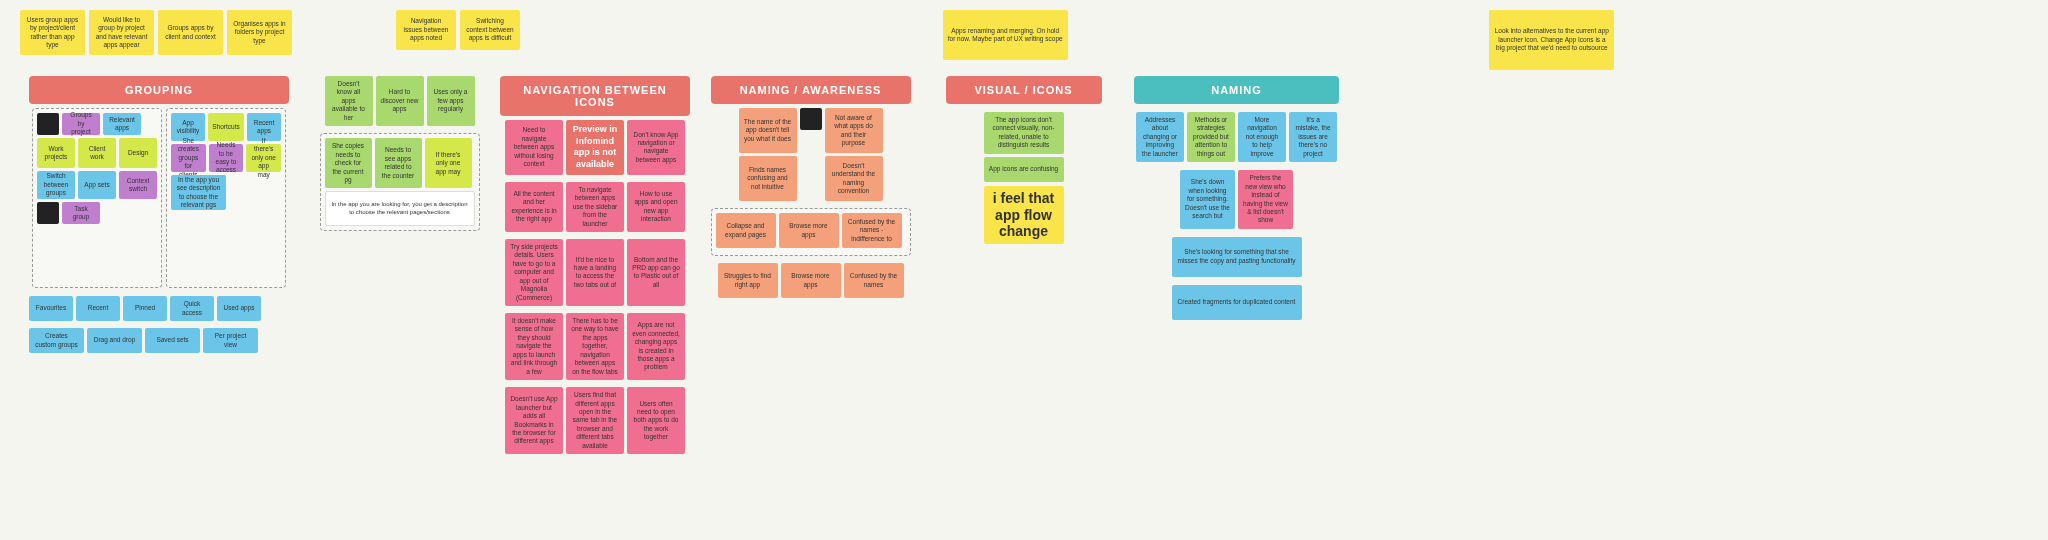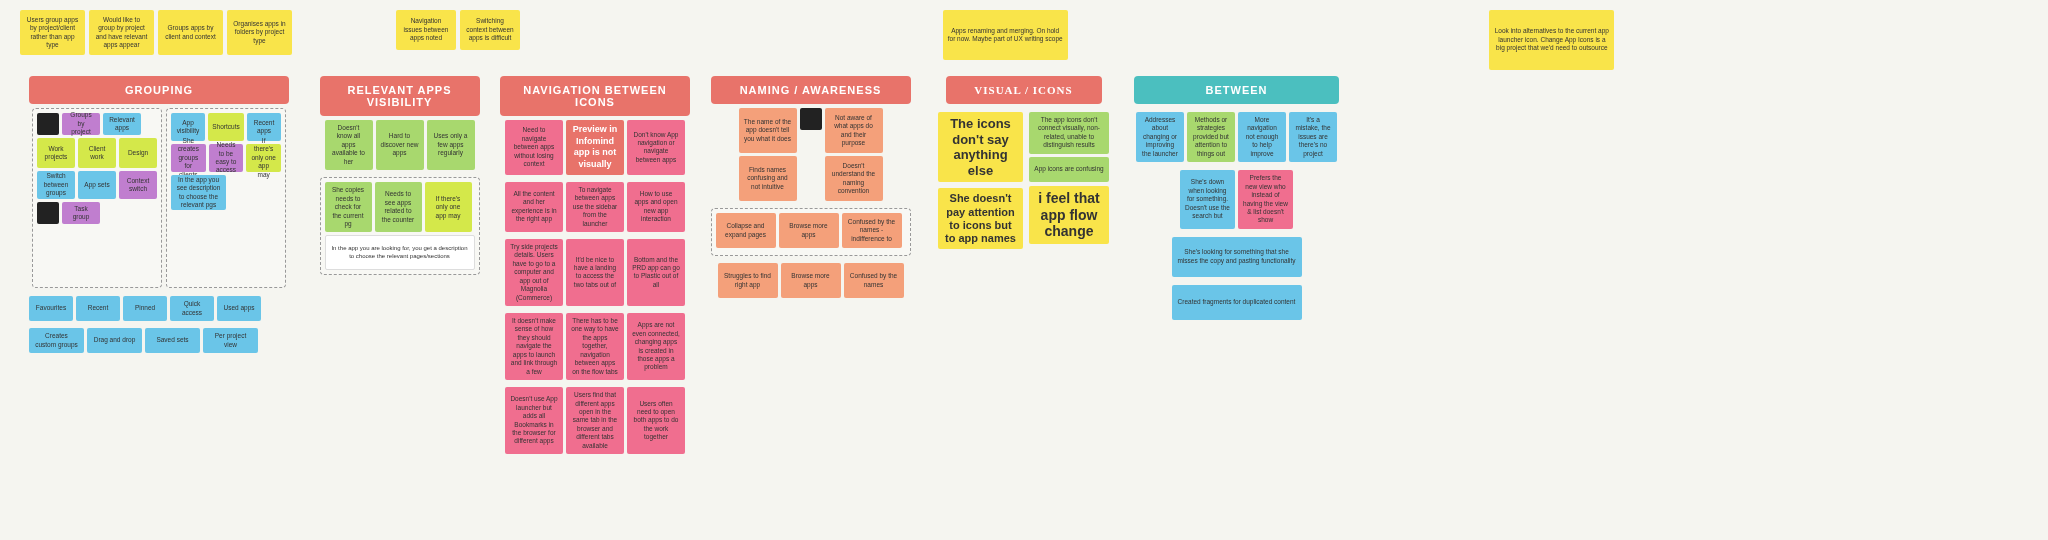--- a/index.html
+++ b/index.html
@@ -172,21 +172,20 @@
       </div>
       <div style="display:flex;flex-direction:row;gap:3px;margin-top:3px;flex-wrap:wrap;width:260px;">
         <div class="sticky sticky-blue" style="width:55px;height:25px;">Creates custom groups</div>
         <div class="sticky sticky-blue" style="width:55px;height:25px;">Drag and drop</div>
         <div class="sticky sticky-blue" style="width:55px;height:25px;">Saved sets</div>
         <div class="sticky sticky-blue" style="width:55px;height:25px;">Per project view</div>
       </div>
     </div>
 
     <div class="section-wrapper" style="width:175px;">
-      <div class="category-header salmon" style="width:160px;">RELEVANT APPS VISIBILITY</div>
 
       <div style="display:flex;flex-direction:row;gap:3px;margin-bottom:3px;">
         <div class="sticky sticky-green" style="width:48px;min-height:45px;">Doesn't know all apps available to her</div>
         <div class="sticky sticky-green" style="width:48px;min-height:45px;">Hard to discover new apps</div>
         <div class="sticky sticky-green" style="width:48px;min-height:45px;">Uses only a few apps regularly</div>
       </div>
 
       <div class="dashed-box" style="width:160px;padding:4px;">
         <div style="display:flex;flex-direction:row;gap:3px;margin-bottom:3px;">
           <div class="sticky sticky-green" style="width:47px;min-height:40px;">She copies needs to check for the current pg</div>
@@ -197,21 +196,21 @@
           <div class="sticky sticky-white" style="width:150px;min-height:35px;font-size:6px;">In the app you are looking for, you get a description to choose the relevant pages/sections</div>
         </div>
       </div>
     </div>
 
     <div class="section-wrapper" style="width:200px;">
       <div class="category-header salmon" style="width:190px;">NAVIGATION BETWEEN ICONS</div>
 
       <div style="display:flex;flex-direction:row;gap:3px;">
         <div class="sticky sticky-pink" style="width:58px;min-height:50px;">Need to navigate between apps without losing context</div>
-        <div class="sticky sticky-red" style="width:58px;min-height:50px;font-size:9px;font-weight:bold;">Preview in Infomind app is not visually</div>
+        <div class="sticky sticky-red" style="width:58px;min-height:50px;font-size:9px;font-weight:bold;">Preview in Infomind app is not available</div>
         <div class="sticky sticky-pink" style="width:58px;min-height:50px;">Don't know App navigation or navigate between apps</div>
       </div>
 
       <div style="display:flex;flex-direction:row;gap:3px;margin-top:3px;">
         <div class="sticky sticky-pink" style="width:58px;min-height:45px;">All the content and her experience is in the right app</div>
         <div class="sticky sticky-pink" style="width:58px;min-height:45px;">To navigate between apps use the sidebar from the launcher</div>
         <div class="sticky sticky-pink" style="width:58px;min-height:45px;">How to use apps and open new app interaction</div>
       </div>
 
       <div style="display:flex;flex-direction:row;gap:3px;margin-top:3px;">
@@ -257,40 +256,36 @@
       </div>
 
       <div style="display:flex;flex-direction:row;gap:3px;margin-top:3px;">
         <div class="sticky sticky-salmon" style="width:60px;min-height:35px;">Struggles to find right app</div>
         <div class="sticky sticky-salmon" style="width:60px;min-height:35px;">Browse more apps</div>
         <div class="sticky sticky-salmon" style="width:60px;min-height:35px;">Confused by the names</div>
       </div>
     </div>
 
     <div class="section-wrapper" style="width:195px;">
-      <div class="category-header salmon" style="width:156px;font-family:Liberation Serif, serif;">VISUAL / ICONS</div>
+      <div class="category-header salmon" style="width:156px;">VISUAL / ICONS</div>
 
       <div style="display:flex;flex-direction:row;gap:6px;margin-top:4px;">
 
-        <div style="display:flex;flex-direction:column;gap:6px;">
-          <div class="sticky sticky-yellow big-text-sticky" style="width:85px;min-height:60px;font-size:13px;">The icons don't say anything else</div>
-          <div class="sticky sticky-yellow big-text-sticky" style="width:85px;min-height:55px;font-size:11px;">She doesn't pay attention to icons but to app names</div>
-        </div>
         <div style="display:flex;flex-direction:column;gap:4px;">
           <div style="display:flex;flex-direction:column;gap:3px;">
             <div class="sticky sticky-green" style="width:80px;min-height:40px;">The app icons don't connect visually, non-related, unable to distinguish results</div>
             <div class="sticky sticky-green" style="width:80px;min-height:25px;">App icons are confusing</div>
           </div>
           <div class="sticky sticky-yellow big-text-sticky" style="width:80px;min-height:55px;font-size:14px;">i feel that app flow change</div>
         </div>
       </div>
     </div>
 
     <div class="section-wrapper" style="width:215px;">
-      <div class="category-header teal" style="width:205px;">BETWEEN</div>
+      <div class="category-header teal" style="width:205px;">NAMING</div>
 
       <div style="display:flex;flex-direction:row;gap:3px;margin-top:4px;">
         <div class="sticky sticky-blue" style="width:48px;min-height:50px;">Addresses about changing or improving the launcher</div>
         <div class="sticky sticky-green" style="width:48px;min-height:50px;">Methods or strategies provided but attention to things out</div>
         <div class="sticky sticky-blue" style="width:48px;min-height:50px;">More navigation not enough to help improve</div>
         <div class="sticky sticky-blue" style="width:48px;min-height:50px;">It's a mistake, the issues are there's no project</div>
       </div>
 
       <div style="display:flex;flex-direction:row;gap:3px;margin-top:4px;">
         <div class="sticky sticky-blue" style="width:55px;min-height:40px;">She's down when looking for something. Doesn't use the search but</div>

